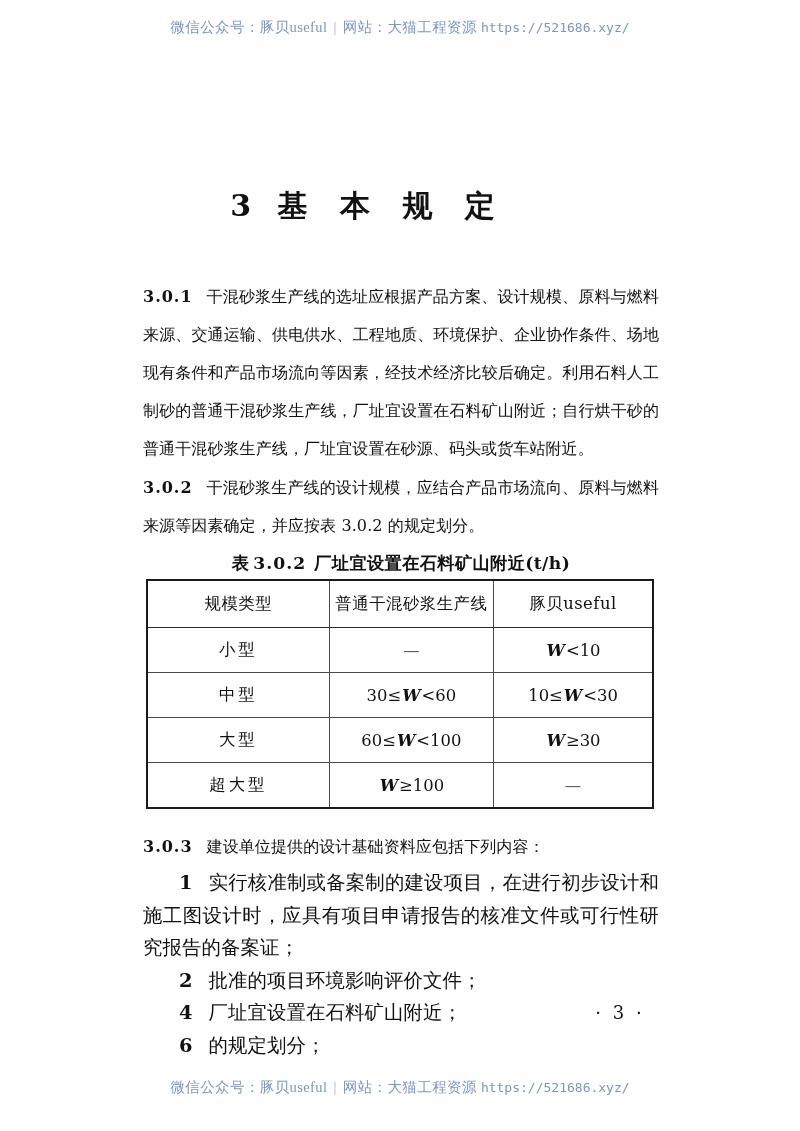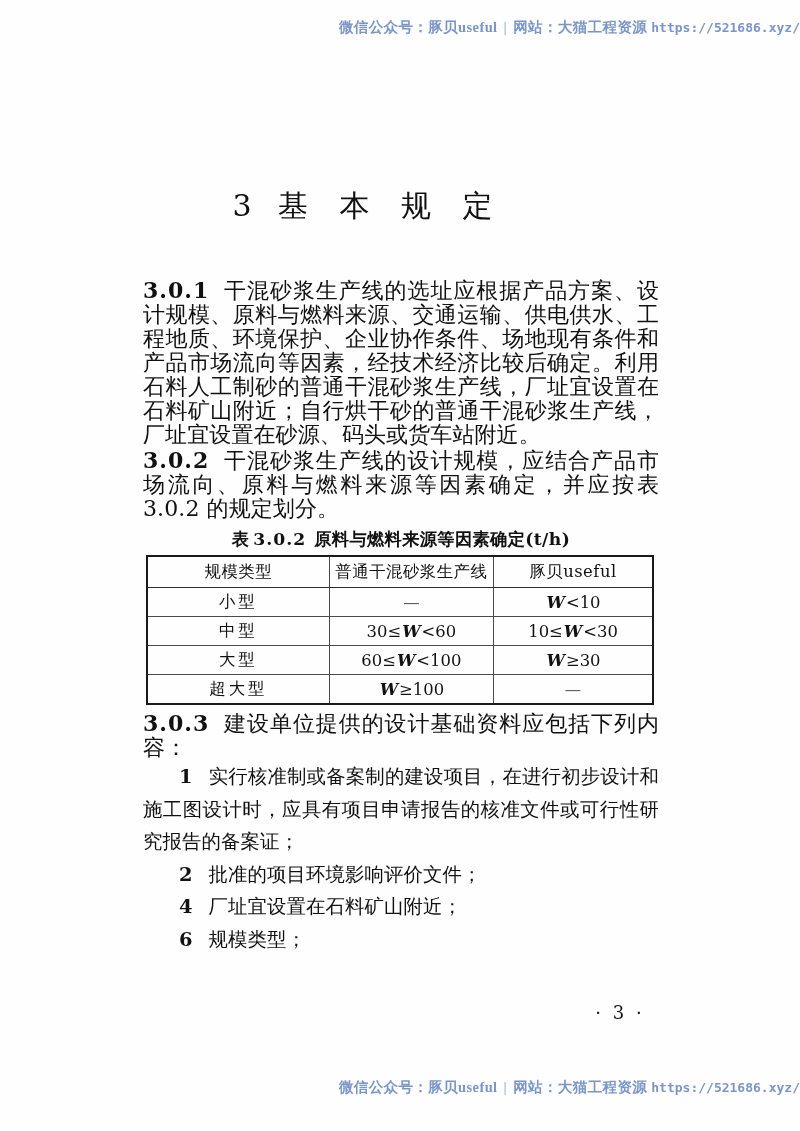--- a/index.html
+++ b/index.html
@@ -20,27 +20,26 @@
     position: absolute;
     inset: 0;
     background: #fefefe;
   }
 
   
   .watermark {
     position: absolute;
     left: 0;
     width: 800px;
-    text-align: right;
+    text-align: center;
     font-family: "Liberation Serif", "DejaVu Serif", serif;
     font-size: 14.5px;
     color: #7b96c6;
     letter-spacing: 0.4px;
     white-space: nowrap;
-    font-weight: bold;
   }
   .watermark .sep {
     color: #9fb3d6;
     padding: 0 6px;
   }
   .watermark .url {
     font-family: "DejaVu Sans Mono", "Liberation Mono", monospace;
     font-size: 13px;
     letter-spacing: 0;
   }
@@ -48,42 +47,42 @@
   .watermark-bottom { top: 1078px; }
 
   
   .chapter-title {
     position: absolute;
     top: 186px;
     left: 0;
     width: 736px;
     text-align: center;
     font-size: 30px;
-    font-weight: normal;
+    font-weight: bold;
     letter-spacing: 0.5px;
     font-family: "DejaVu Serif", "Liberation Serif", serif;
   }
   .chapter-title .num {
     margin-right: 26px;
   }
   .chapter-title .name {
     letter-spacing: 11px;
   }
 
   
   .content {
     position: absolute;
     top: 278px;
     left: 143px;
     width: 516px;
   }
 
   .clause {
-    font-size: 22px;
-    line-height: 24px;
+    font-size: 16px;
+    line-height: 38px;
     text-align: justify;
     text-justify: inter-ideograph;
     margin: 0 0 1px 0;
     letter-spacing: 0.1px;
   }
   .clause .cnum {
     font-weight: bold;
     font-family: "DejaVu Serif", "Liberation Serif", serif;
     letter-spacing: 1px;
     margin-right: 14px;
@@ -119,21 +118,21 @@
   table.spec col.c2 { width: 31.5%; }
 
   table.spec th,
   table.spec td {
     border: 0.9px solid #4a4a4a;
     text-align: center;
     vertical-align: middle;
     height: 28px;
     font-size: 16.4px;
     font-weight: normal;
-    padding: 0 2px;
+    padding: 8px 2px;
     letter-spacing: 0.5px;
   }
   table.spec thead th {
     height: 30px;
     border-bottom: 1.3px solid #2c2c2c;
   }
   table.spec tr:last-child td {
     border-bottom: none;
     text-align: center;
   }
@@ -199,21 +198,21 @@
 
     <p class="clause">
       <span class="cnum">3.0.1</span><span>干混砂浆生产线的选址应根据产品方案、设计规模、原料与燃料来源、交通运输、供电供水、工程地质、环境保护、企业协作条件、场地现有条件和产品市场流向等因素，经技术经济比较后确定。利用石料人工制砂的普通干混砂浆生产线，厂址宜设置在石料矿山附近；自行烘干砂的普通干混砂浆生产线，厂址宜设置在砂源、码头或货车站附近。</span>
     </p>
 
     <p class="clause">
       <span class="cnum">3.0.2</span><span>干混砂浆生产线的设计规模，应结合产品市场流向、原料与燃料来源等因素确定，并应按表 3.0.2 的规定划分。</span>
     </p>
 
     <div class="table-caption">
-      <span>表</span><span class="cap-num">3.0.2</span><span>原料与燃料来源等因素确定(t/h)</span>
+      <span>表</span><span class="cap-num">3.0.2</span><span>厂址宜设置在石料矿山附近(t/h)</span>
     </div>
 
     <table class="spec">
       <colgroup>
           <col class="c0">
           <col class="c1">
           <col class="c2">
         </colgroup>
       <thead>
         <tr>
@@ -239,35 +238,35 @@
           <td class="formula"><span class="v">W</span>≥30</td>
         </tr>
         <tr>
           <td class="label">超大型</td>
           <td class="formula"><span class="v">W</span>≥100</td>
           <td class="formula dash">—</td>
         </tr>
       </tbody>
     </table>
 
-    <p class="clause" style="margin-top:6px;">
+    <p class="clause" style="margin-top:19px;">
       <span class="cnum">3.0.3</span><span>建设单位提供的设计基础资料应包括下列内容：</span>
     </p>
 
     <p class="subitem">
       <span class="inum">1</span><span>实行核准制或备案制的建设项目，在进行初步设计和施工图设计时，应具有项目申请报告的核准文件或可行性研究报告的备案证；</span>
     </p>
     <p class="subitem">
       <span class="inum">2</span><span>批准的项目环境影响评价文件；</span>
     </p>
     <p class="subitem">
       <span class="inum">4</span><span>厂址宜设置在石料矿山附近；</span>
     </p>
     <p class="subitem">
-      <span class="inum">6</span><span>规模类型；</span>
+      <span class="inum">6</span><span>的规定划分；</span>
     </p>
 
   </div>
 
   <div class="page-number">·  3  ·</div>
 
   <div class="watermark watermark-bottom">
     <span>微信公众号：豚贝useful</span><span class="sep">|</span><span>网站：大猫工程资源</span>
     <span class="url">https://521686.xyz/</span>
   </div>

